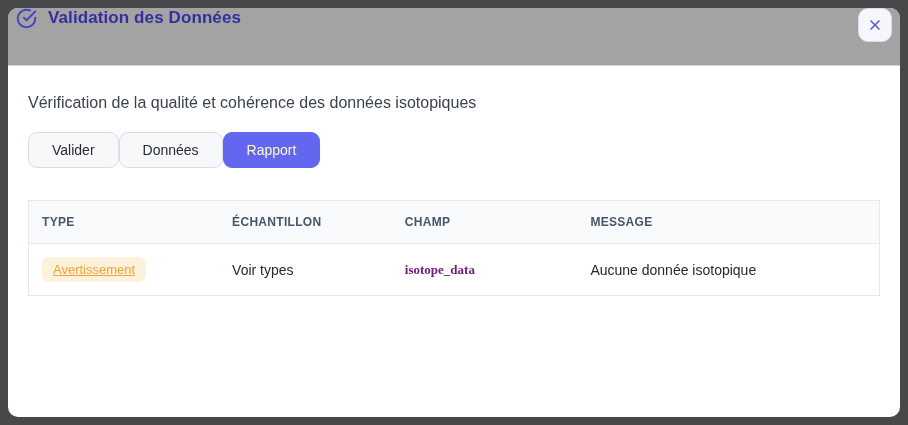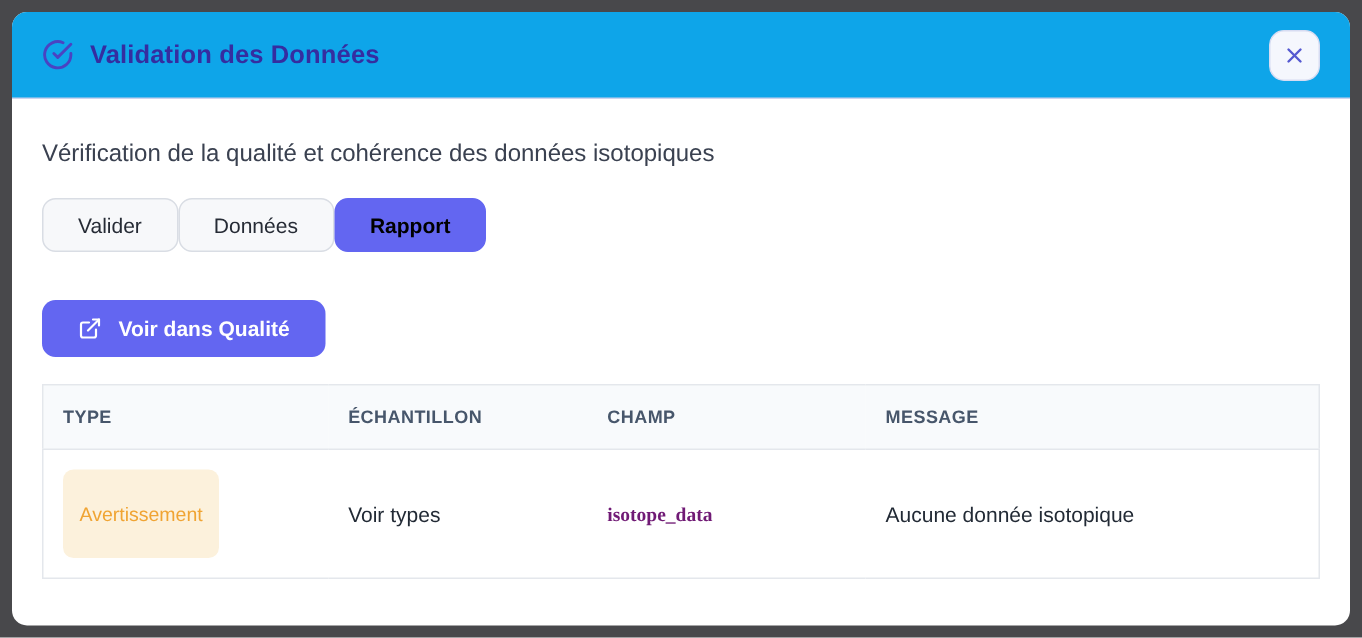--- a/index.html
+++ b/index.html
@@ -21,25 +21,25 @@
     background:#ffffff;
     border-radius:10px;
     overflow:hidden;
     display:flex;
     flex-direction:column;
   }
   
   .modal-header{
     height:58px;
     flex:0 0 58px;
-    background:#0ea5e9;
+    background:#a3a3a3;
     border-bottom:1px solid #ccd4ee;
     display:flex;
-    align-items:center;
-    padding:0 20px;
+    align-items:flex-start;
+    padding:0 8px;
   }
   .title-icon{
     width:21px;height:21px;
     color:#4a43c2;
     margin-right:11px;
     display:inline-flex;
   }
   .title-icon svg{width:100%;height:100%;}
   .modal-title{
     font-size:17px;
@@ -78,22 +78,22 @@
     color:#262b35;
     background:#f7f8fa;
     border:1px solid #d9dde4;
     border-radius:9px;
     padding:9px 23px;
     cursor:pointer;
   }
   .tab-btn.active{
     background:var(--accent);
     border-color:var(--accent);
-    color:#000000;
-    font-weight:bold;
+    color:#fef9c3;
+    font-weight:normal;
   }
   .primary-btn{
     font-family:"Liberation Sans", sans-serif;
     font-size:14px;
     font-weight:bold;
     color:#ffffff;
     background:var(--accent);
     border:none;
     border-radius:9px;
     padding:11px 24px;
@@ -132,22 +132,23 @@
     vertical-align:middle;
   }
   .col-type{width:22.4%;}
   .col-ech{width:20.3%;}
   .col-champ{width:21.8%;}
   .badge-warning{
     display:inline-block;
     background:var(--warn-bg);
     color:var(--warn-text);
     font-size:13px;
-    padding:22px 11px;
+    padding:5px 11px;
     border-radius:7px;
+    text-decoration:underline;
   }
   .field-code{
     font-family:Liberation Serif, serif;
     font-size:13px;
     font-weight:bold;
     color:#701a75;
   }
   .export-btn{padding:10px 22px;}
 </style>
 </head>
@@ -177,30 +178,20 @@
 
     <div class="subtitle">Vérification de la qualité et cohérence des données isotopiques</div>
 
     <div class="tabs">
       <button class="tab-btn">Valider</button>
       <button class="tab-btn">Données</button>
       <button class="tab-btn active">Rapport</button>
     </div>
 
     <div>
-      <button class="primary-btn view-quality">
-        <span style="display:inline-flex;width:16px;height:16px;">
-          <svg viewBox="0 0 24 24" fill="none" stroke="currentColor" stroke-width="2.2" stroke-linecap="round" stroke-linejoin="round">
-            <path d="M15 3h6v6"></path>
-              <path d="M10 14 21 3"></path>
-            <path d="M18 13v6a2 2 0 0 1-2 2H5a2 2 0 0 1-2-2V8a2 2 0 0 1 2-2h6"></path>
-          </svg>
-        </span>
-        <span>Voir dans Qualité</span>
-      </button>
 
       <table class="report-table">
         <thead>
           <tr>
             <th class="col-type">TYPE</th>
             <th class="col-ech">ÉCHANTILLON</th>
             <th class="col-champ">CHAMP</th>
             <th>MESSAGE</th>
           </tr>
         </thead>

